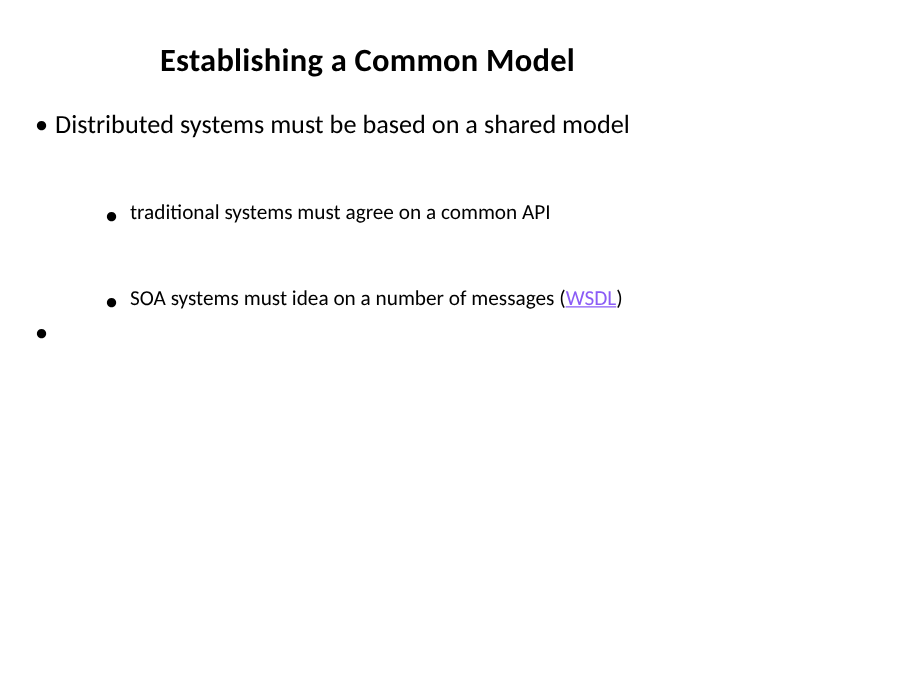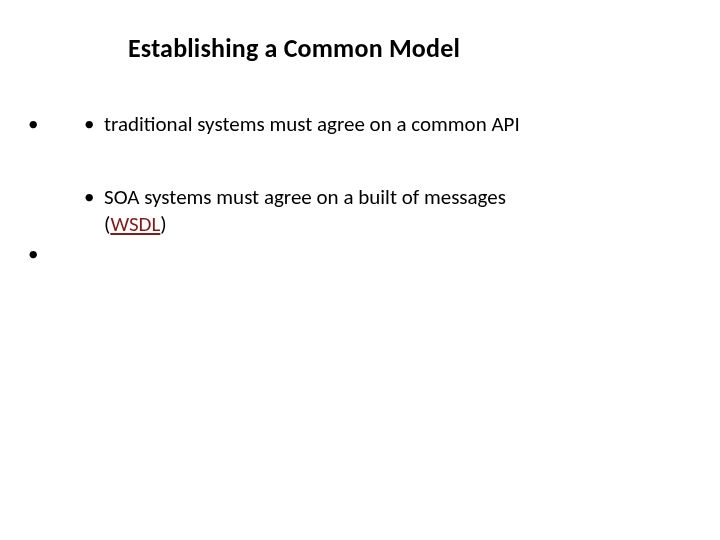--- a/index.html
+++ b/index.html
@@ -42,54 +42,55 @@
     left: 0;
     top: 0;
     font-size: 21px;
   }
   ul.lvl2 {
     list-style: none;
     margin: 2px 0 4px 0;
     padding: 0 0 0 40px;
   }
   ul.lvl2 > li {
-    font-size: 21px;
+    font-size: 17px;
     line-height: 1.25;
     padding-left: 20px;
     position: relative;
     margin-bottom: 2px;
     margin-top: 47px;
   }
   ul.lvl2 > li::before {
     content: "•";
     position: absolute;
     left: 0;
     top: 0;
     font-size: 21px;
   }
   .em { font-style: italic; }
   a.link {
-    color: #7f1d1d;
+    color: #8b5cf6;
     text-decoration: underline;
   }
 </style>
 </head>
 <body>
 
 <div class="slide">
   <div class="title">Establishing a Common Model</div>
 
   <ul class="lvl1">
     <li>
+      <span>Distributed systems must be based on a shared model</span>
       <ul class="lvl2">
         <li>
           <span>traditional systems must agree on a common API</span>
         </li>
         <li>
-          <span>SOA systems must agree on a built of messages (</span><a class="link" href="#">WSDL</a><span>)</span>
+          <span>SOA systems must idea on a number of messages (</span><a class="link" href="#">WSDL</a><span>)</span>
         </li>
       </ul>
     </li>
     <li>
       <ul class="lvl2">
       </ul>
     </li>
   </ul>
 </div>
 

